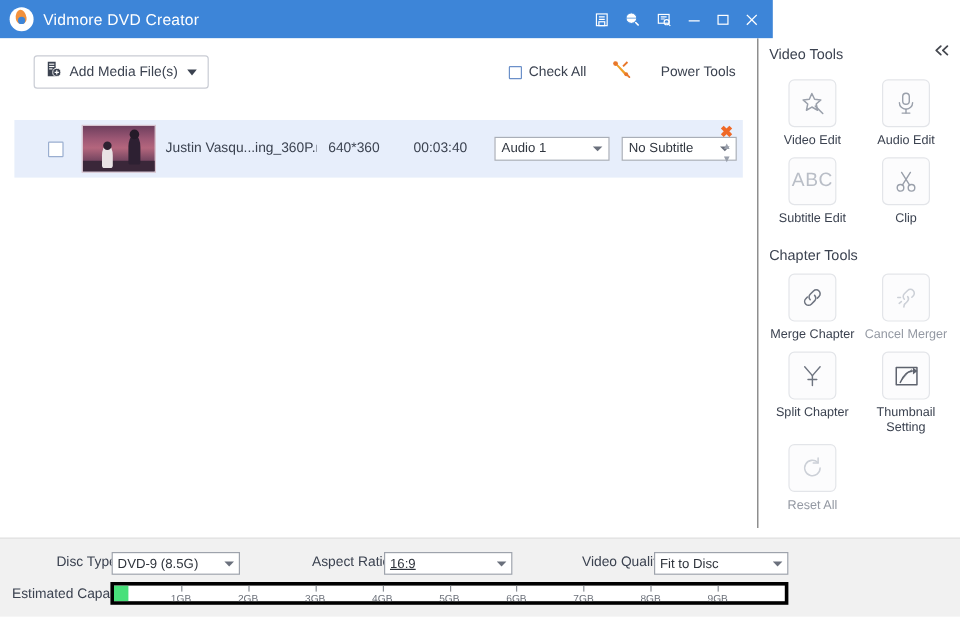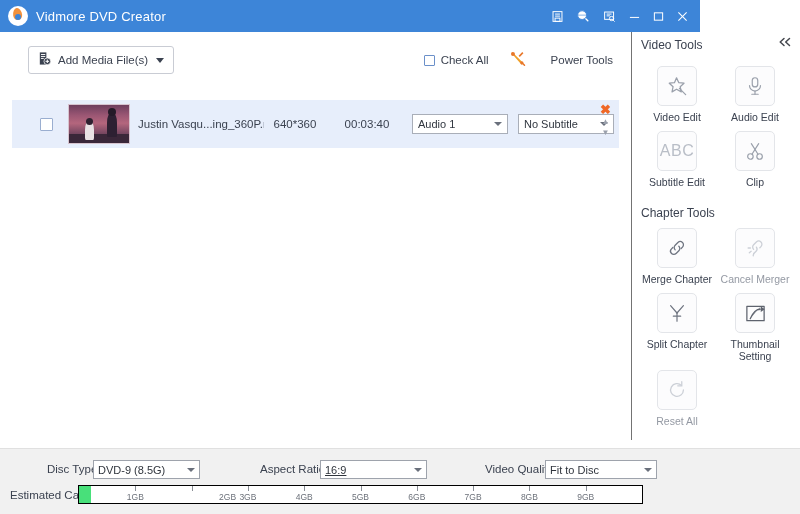--- a/index.html
+++ b/index.html
@@ -10,21 +10,21 @@
     overflow: hidden;
   }
   #app {
     position: relative;
     width: 800px; height: 514px;
     background: #ffffff;
   }
 
   
   .titlebar {
-    position: absolute; left: 0; top: 0; width: 700px; height: 32px;
+    position: absolute; left: 0; top: 0; width: 644px; height: 32px;
     background: #3d85d8;
     display: flex; align-items: center;
   }
   .app-logo {
     width: 20px; height: 20px; margin-left: 8px; margin-right: 8px;
     border-radius: 50%;
     background: #ffffff;
     position: relative; flex: none;
   }
   .app-logo::before {
@@ -211,22 +211,22 @@
     font-size: 11px; color: #2f343c;
   }
   .r-disc { position: absolute; left: 47px; top: 14px; }
   .r-disc-sel { position: absolute; left: 93px; top: 11px; width: 107px; }
   .r-ar { position: absolute; left: 260px; top: 14px; }
   .r-ar-sel { position: absolute; left: 320px; top: 11px; width: 107px; text-decoration: underline; }
   .r-vq { position: absolute; left: 485px; top: 14px; }
   .r-vq-sel { position: absolute; left: 545px; top: 11px; width: 112px; }
   .cap-label { position: absolute; left: 10px; top: 40px; }
   .cap-bar {
-    position: absolute; left: 78px; top: 36px; width: 565px; height: 19px;
-    border: 1px solid #000000; background: #ffffff; overflow: hidden; padding-left: 15px;
+    position: absolute; left: 92px; top: 36px; width: 565px; height: 19px;
+    border: 3px solid #000000; background: #ffffff; overflow: hidden; padding-left: 15px;
   }
   .cap-fill {
     position: absolute; left: 0; top: 0; height: 100%; background: #48e07a;
   }
   .cap-ticks { position: absolute; left: 0; top: 0; width: 100%; height: 100%; }
   .tick { position: absolute; top: 0; width: 1px; height: 5px; background: #8a8f96; }
   .tick-lbl {
     position: absolute; top: 6px; font-size: 8.5px; color: #6c717a;
     transform: translateX(-50%); white-space: nowrap;
   }
@@ -486,21 +486,21 @@
       <span class="caret-sm"></span>
     </div>
 
     <div class="bot-label cap-label">Estimated Capacity:</div>
     <div class="cap-bar">
       <div class="cap-fill" style="width: 2.2%; background: rgb(72, 224, 122);"></div>
       <div class="cap-ticks" id="cap-ticks">
           <div class="tick" style="left: 10%;"></div>
           <div class="tick-lbl" style="left: 10%;">1GB</div>
           <div class="tick" style="left: 20%;"></div>
-          <div class="tick-lbl" style="left: 20%; margin-left: 36px;">2GB</div>
+          <div class="tick-lbl" style="left: 20%;">2GB</div>
           <div class="tick" style="left: 30%;"></div>
           <div class="tick-lbl" style="left: 30%;">3GB</div>
           <div class="tick" style="left: 40%;"></div>
           <div class="tick-lbl" style="left: 40%;">4GB</div>
           <div class="tick" style="left: 50%;"></div>
           <div class="tick-lbl" style="left: 50%;">5GB</div>
           <div class="tick" style="left: 60%;"></div>
           <div class="tick-lbl" style="left: 60%;">6GB</div>
           <div class="tick" style="left: 70%;"></div>
           <div class="tick-lbl" style="left: 70%;">7GB</div>

